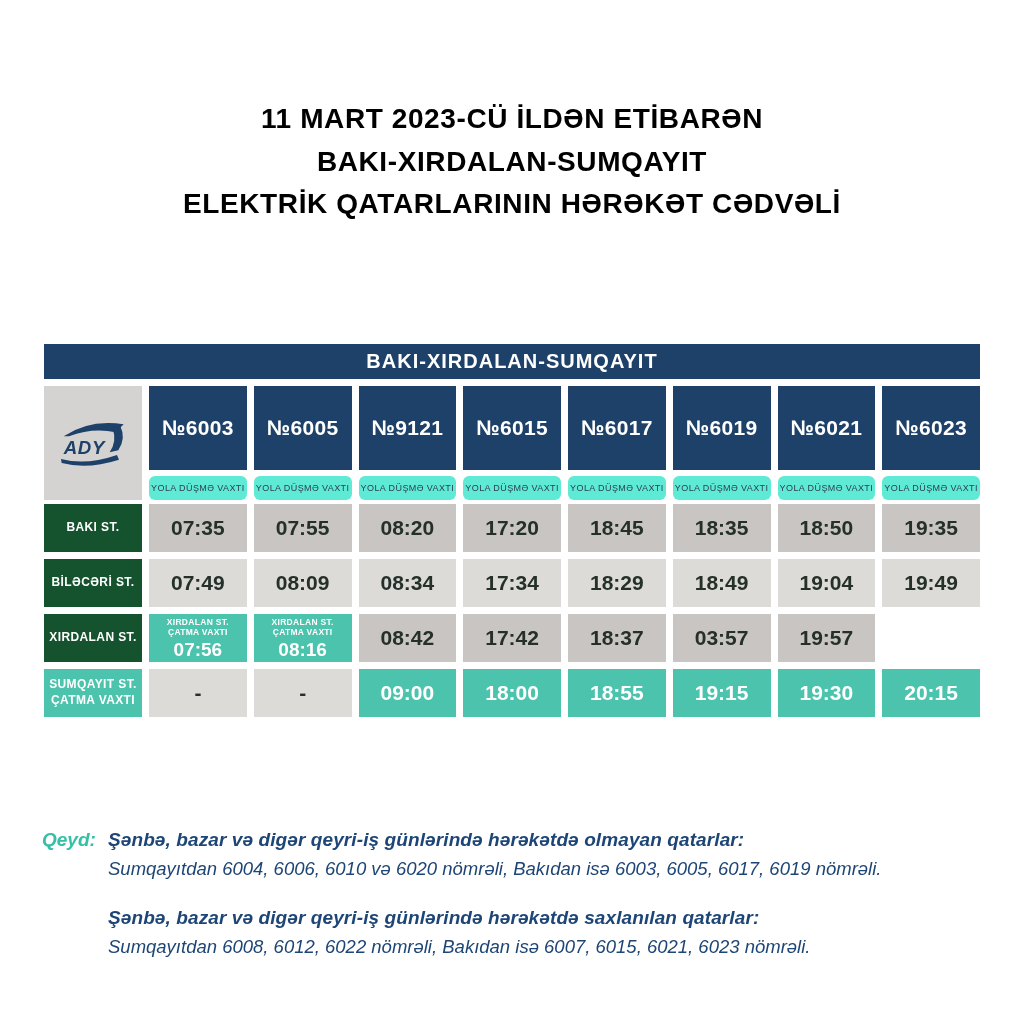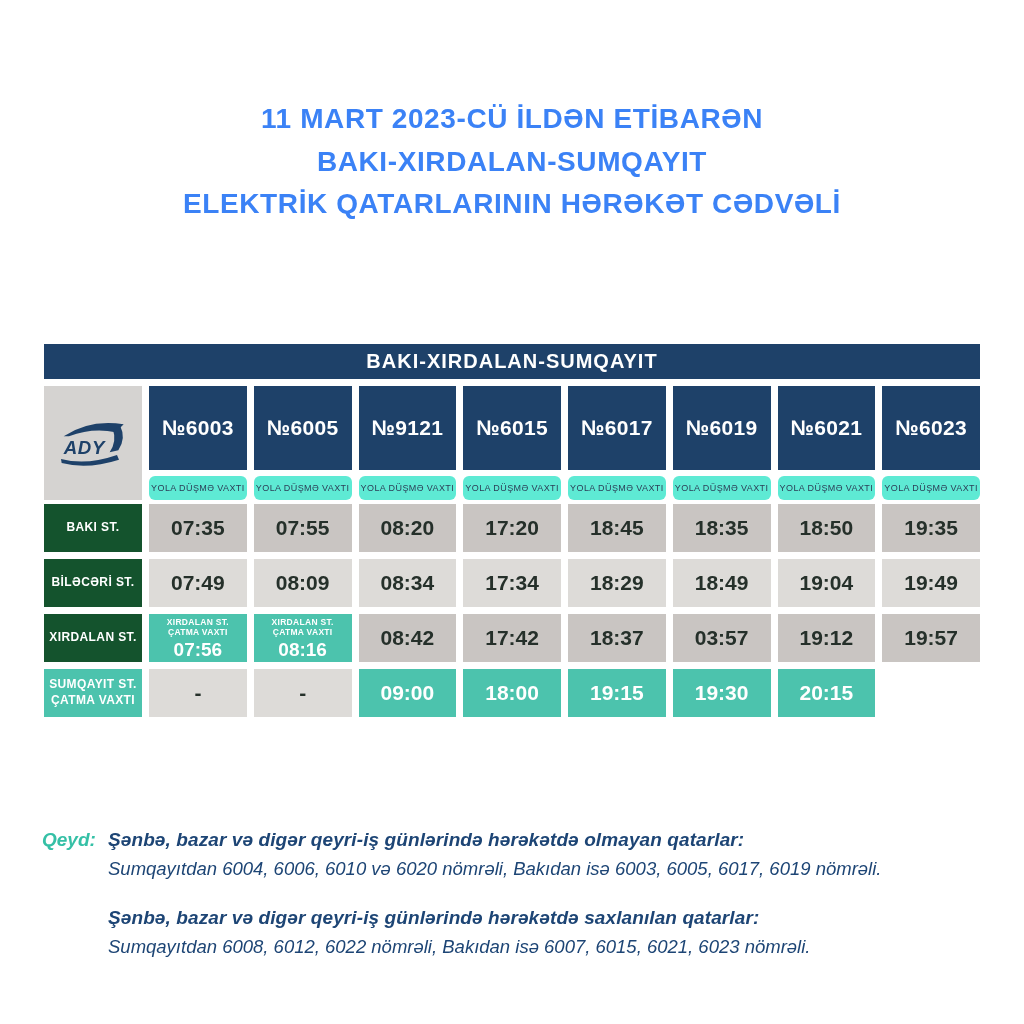--- a/index.html
+++ b/index.html
@@ -7,21 +7,21 @@
     width:1024px;height:1024px;background:#ffffff;
     font-family:"Liberation Sans","DejaVu Sans",sans-serif;
     color:#1d4575;overflow:hidden;
   }
   .poster{width:1024px;height:1024px;position:relative;}
 
   
   .title{
     padding-top:98px;text-align:center;
     font-size:28px;font-weight:800;letter-spacing:.6px;
-    line-height:1.52;color:#3b82f6;
+    line-height:1.52;color:#000000;
   }
   .title div{white-space:nowrap;}
 
   
   .table-wrap{width:936px;margin:118px auto 0;}
   .banner{
     background:#1e4169;color:#ffffff;height:35px;
     display:flex;align-items:center;justify-content:center;
     font-size:20px;font-weight:800;letter-spacing:1px;
     margin-bottom:7px;
@@ -164,33 +164,33 @@
         <span class="arr-sub">
           <span>XIRDALAN ST.</span><br>
           <span>ÇATMA VAXTI</span>
         </span>
         <span class="arr-time">08:16</span>
       </div>
       <div class="cell gA">08:42</div>
       <div class="cell gA">17:42</div>
       <div class="cell gA">18:37</div>
       <div class="cell gA">03:57</div>
-      <div class="cell gA">19:12</div>
       <div class="cell gA">19:57</div>
     </div>
 
     <div class="grid row-grid">
       <div class="cell station teal-head">
         <span>SUMQAYIT ST.</span>
         <span>ÇATMA VAXTI</span>
       </div>
       <div class="cell gB">-</div>
       <div class="cell gB">-</div>
       <div class="cell teal">09:00</div>
       <div class="cell teal">18:00</div>
+      <div class="cell teal">18:55</div>
       <div class="cell teal">19:15</div>
       <div class="cell teal">19:30</div>
       <div class="cell teal">20:15</div>
     </div>
 
   </div>
 
   <div class="notes">
     <div class="note-line">
       <span class="qeyd">Qeyd:</span>

